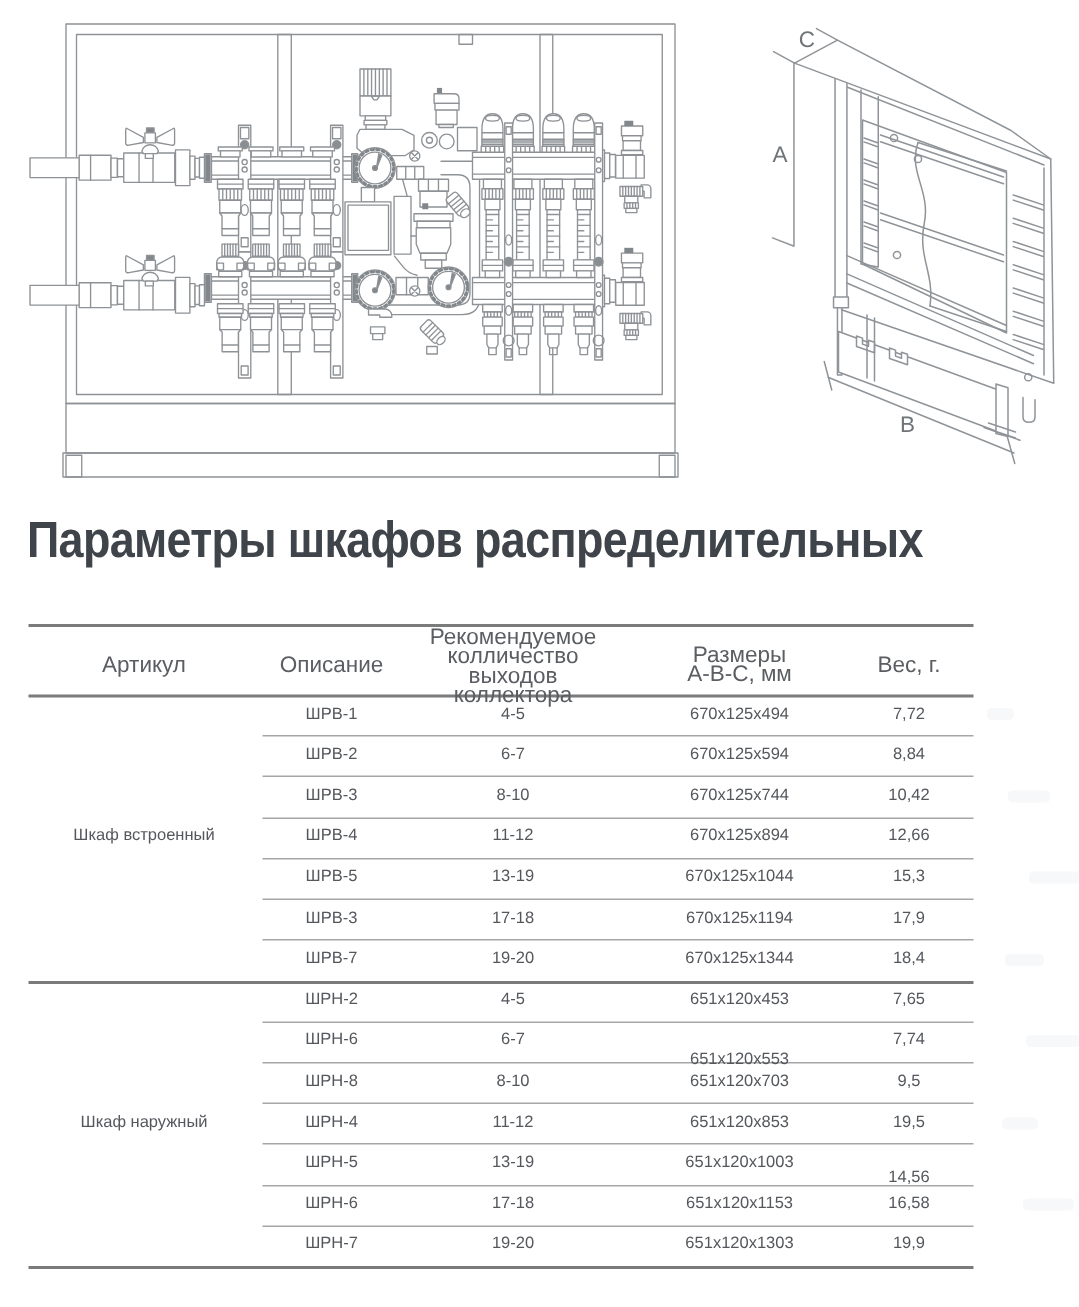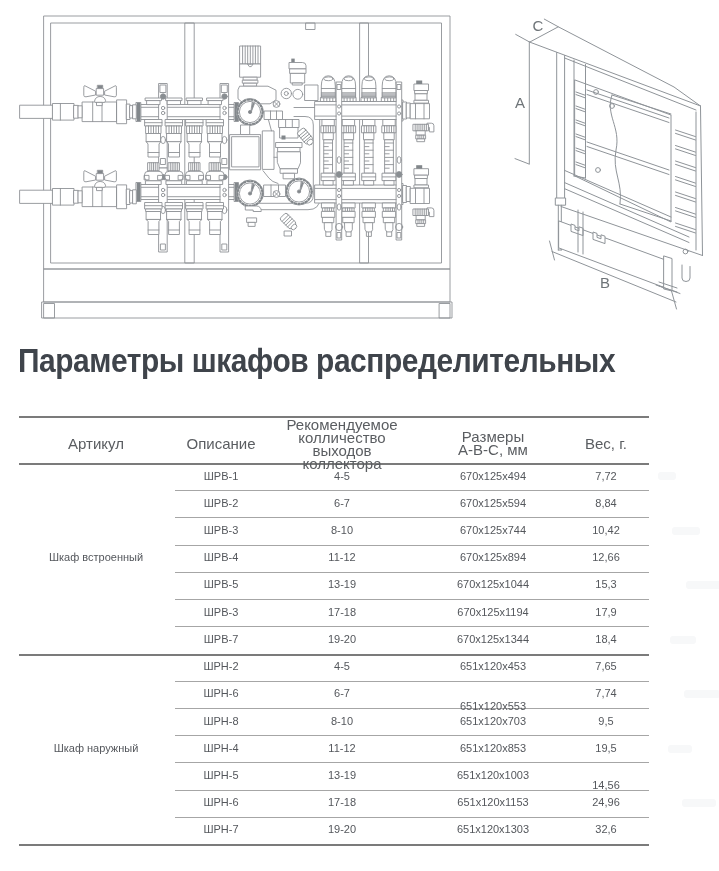--- a/index.html
+++ b/index.html
@@ -71,25 +71,25 @@
 <div class="c" style="left:297px;top:741.7px;width:90px">11-12</div>
 <div class="c" style="left:433px;top:741.7px;width:120px">651x120x853</div>
 <div class="c" style="left:561px;top:741.7px;width:90px">19,5</div>
 <div class="c" style="left:176px;top:768.9px;width:90px">ШРН-5</div>
 <div class="c" style="left:297px;top:768.9px;width:90px">13-19</div>
 <div class="c" style="left:433px;top:768.9px;width:120px">651x120x1003</div>
 <div class="c" style="left:561px;top:779px;width:90px">14,56</div>
 <div class="c" style="left:176px;top:796.1px;width:90px">ШРН-6</div>
 <div class="c" style="left:297px;top:796.1px;width:90px">17-18</div>
 <div class="c" style="left:433px;top:796.1px;width:120px">651x120x1153</div>
-<div class="c" style="left:561px;top:796.1px;width:90px">24,96</div>
+<div class="c" style="left:561px;top:796.1px;width:90px">16,58</div>
 <div class="c" style="left:176px;top:823.4px;width:90px">ШРН-7</div>
 <div class="c" style="left:297px;top:823.4px;width:90px">19-20</div>
 <div class="c" style="left:433px;top:823.4px;width:120px">651x120x1303</div>
-<div class="c" style="left:561px;top:823.4px;width:90px">32,6</div>
+<div class="c" style="left:561px;top:823.4px;width:90px">19,9</div>
 <div class="c" style="left:36px;top:551px;width:120px">Шкаф встроенный</div>
 <div class="c" style="left:36px;top:742px;width:120px">Шкаф наружный</div>
 <div class="c h" style="left:46px;top:437px;width:100px">Артикул</div>
 <div class="c h" style="left:176px;top:437px;width:90px">Описание</div>
 <div class="c h" style="left:272px;top:418px;width:140px">Рекомендуемое<br>колличество выходов<br>коллектора</div>
 <div class="c h" style="left:433px;top:430px;width:120px">Размеры<br>А-В-С, мм</div>
 <div class="c h" style="left:561px;top:437px;width:90px">Вес, г.</div>
 <svg style="position:absolute;left:0;top:0" width="719" height="340" viewBox="0 0 719 340">
     <g fill="none" stroke="#8e9296" stroke-width="0.9" stroke-linejoin="round" stroke-linecap="round">
       <rect x="44" y="16" width="406" height="253" fill="none"></rect>

